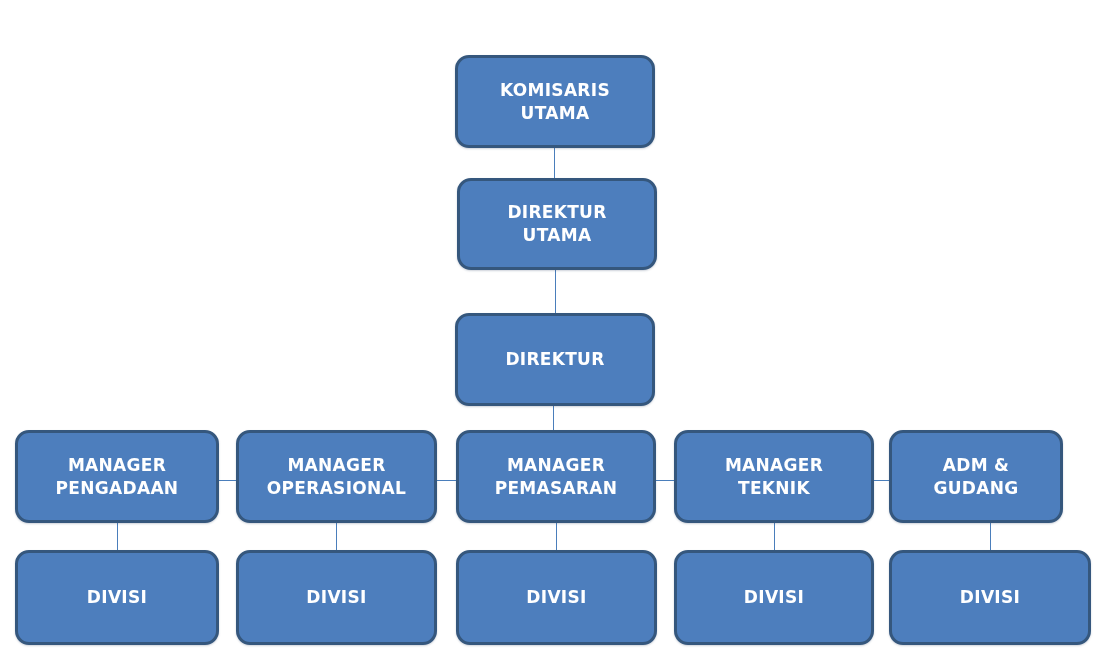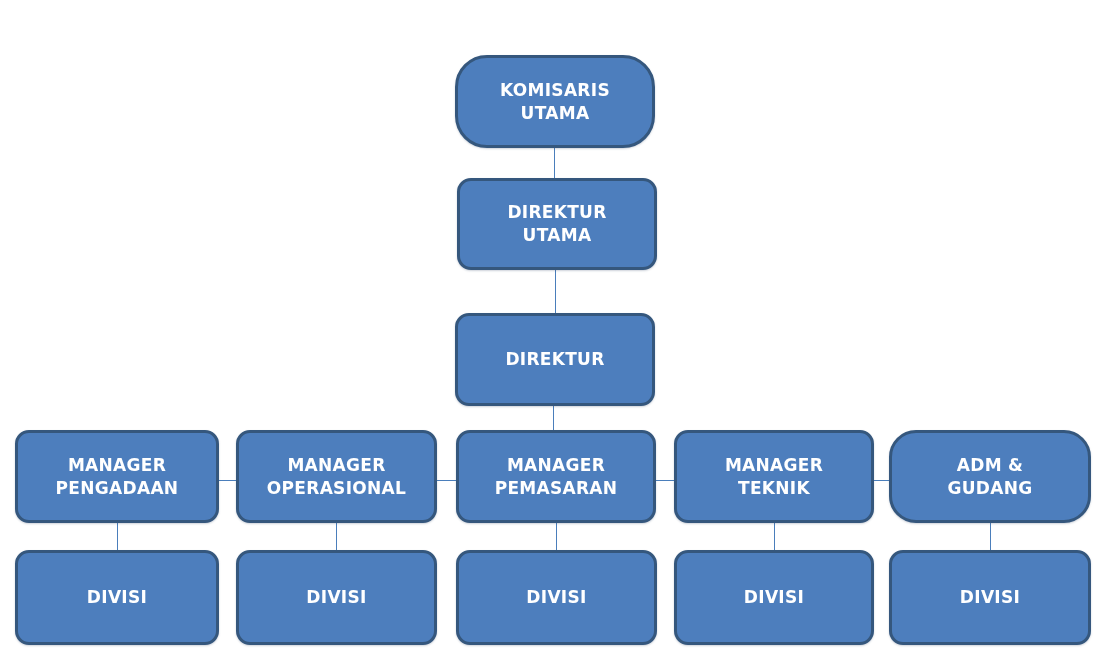--- a/index.html
+++ b/index.html
@@ -36,29 +36,29 @@
     white-space: pre-line;
   }
   .connector {
     position: absolute;
     background: #4a7ebb;
   }
   .connector.v { width: 1px; }
   .connector.h { height: 1px; }
 
   
-  .n-komisaris   { left: 455px; top: 55px;  width: 200px; height: 93px; border-radius: 32px; }
+  .n-komisaris   { left: 455px; top: 55px;  width: 200px; height: 93px; }
   .n-dirutama    { left: 457px; top: 178px; width: 200px; height: 92px; }
   .n-direktur    { left: 455px; top: 313px; width: 200px; height: 93px; }
   
   .n-pengadaan   { left: 15px;  top: 430px; width: 204px; height: 93px; }
   .n-operasional { left: 236px; top: 430px; width: 201px; height: 93px; }
   .n-pemasaran   { left: 456px; top: 430px; width: 200px; height: 93px; }
   .n-teknik      { left: 674px; top: 430px; width: 200px; height: 93px; }
-  .n-admgudang   { left: 889px; top: 430px; width: 202px; height: 93px; border-radius: 27px; }
+  .n-admgudang   { left: 889px; top: 430px; width: 174px; height: 93px; }
   
   .n-divisi1 { left: 15px;  top: 550px; width: 204px; height: 95px; }
   .n-divisi2 { left: 236px; top: 550px; width: 201px; height: 95px; }
   .n-divisi3 { left: 456px; top: 550px; width: 201px; height: 95px; }
   .n-divisi4 { left: 674px; top: 550px; width: 200px; height: 95px; }
   .n-divisi5 { left: 889px; top: 550px; width: 202px; height: 95px; }
 
   
   .c-v1 { left: 554px; top: 148px; height: 30px; }
   .c-v2 { left: 555px; top: 270px; height: 43px; }

